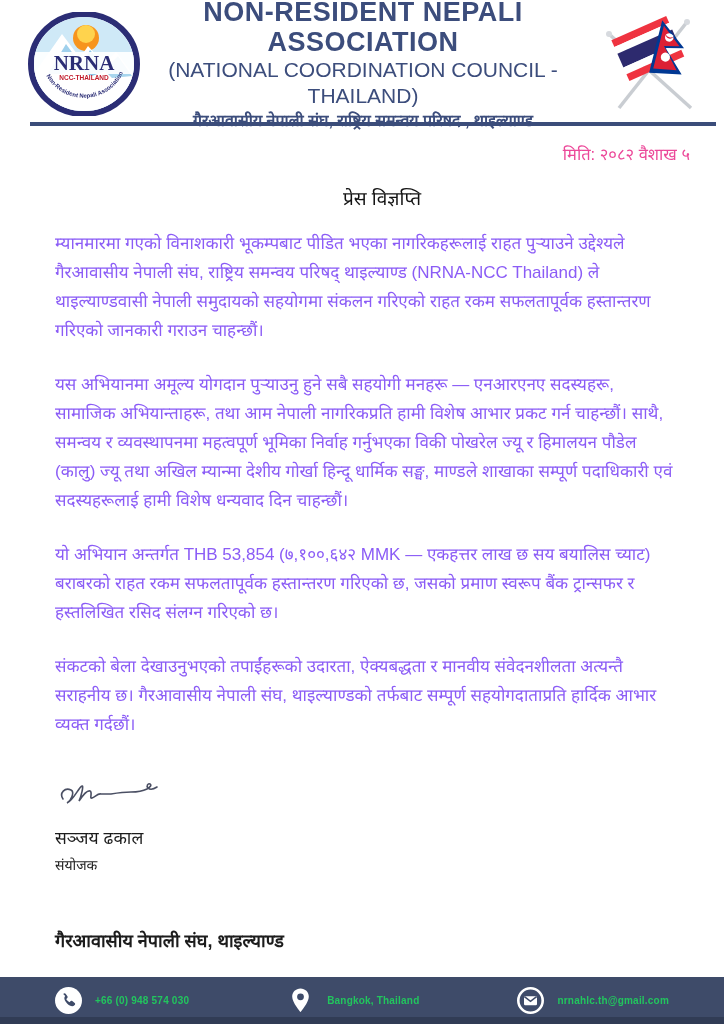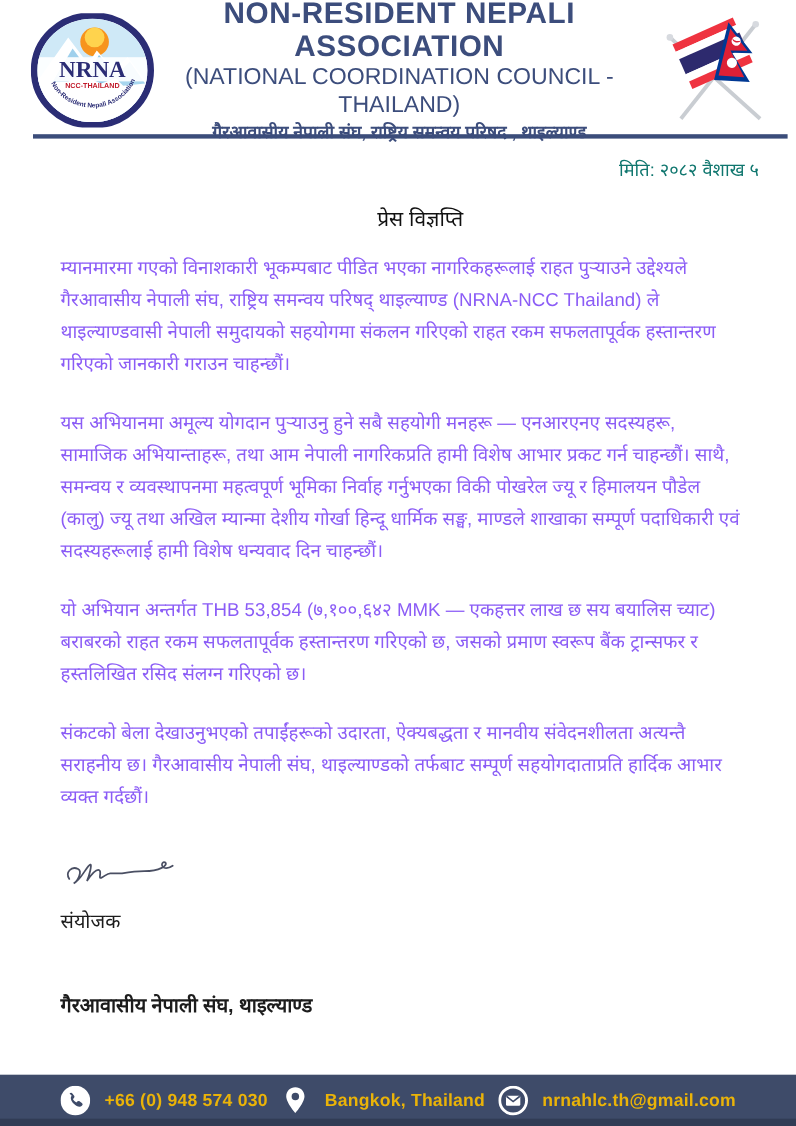--- a/index.html
+++ b/index.html
@@ -25,51 +25,51 @@
   .head-np{font-size:16px;font-weight:700;line-height:1.35;}
   .flags-wrap{flex:0 0 128px;display:flex;justify-content:center;}
   .separator{
     height:4px;background:#3b4d7a;border:none;
     margin:2px 8px 0 30px;
   }
 
   
   .date-line{
     text-align:right;margin:16px 34px 0 0;
-    font-size:16.5px;color:#0f766e;
+    font-size:16.5px;color:#ec4899;
   }
   .doc-title{
     text-align:center;margin-top:20px;font-size:19px;color:#111;padding-left:40px;
   }
   .body-text{margin:18px 50px 0 55px;}
   .para{
     font-size:17px;line-height:29px;margin:0 0 25px 0;color:#8b5cf6;
     text-align:left;
   }
 
   
   .sig-block{margin:38px 0 0 55px;}
   .sig-img{display:block;margin-bottom:10px;}
   .sig-name{font-size:17.5px;line-height:27px;}
-  .sig-role{font-size:18px;line-height:27px;}
+  .sig-role{font-size:14px;line-height:27px;}
   .sig-org{font-size:18px;line-height:29px;font-weight:700;margin-top:48px;}
 
   
   .footer{
     position:absolute;left:0;bottom:0;width:724px;height:47px;
     background:#3e4b69;
     display:flex;align-items:center;justify-content:space-between;
     padding:0 55px;box-sizing:border-box;
   }
   .footer::after{
     content:"";position:absolute;left:0;bottom:0;width:100%;height:7px;
     background:#313c55;
   }
   .footer-item{display:flex;align-items:center;gap:13px;}
-  .footer-item .txt{color:#eab308;font-size:16px;font-weight:700;letter-spacing:.2px;}
+  .footer-item .txt{color:#22c55e;font-size:10px;font-weight:700;letter-spacing:.2px;}
   .ficon{width:27px;height:27px;display:block;}
 </style>
 </head>
 <body>
 
 <div class="page">
 
   <div class="header">
 
     <div class="logo-wrap">
@@ -142,20 +142,21 @@
     <p class="para">म्यानमारमा गएको विनाशकारी भूकम्पबाट पीडित भएका नागरिकहरूलाई राहत पुऱ्याउने उद्देश्यले गैरआवासीय नेपाली संघ, राष्ट्रिय समन्वय परिषद् थाइल्याण्ड (NRNA-NCC Thailand) ले थाइल्याण्डवासी नेपाली समुदायको सहयोगमा संकलन गरिएको राहत रकम सफलतापूर्वक हस्तान्तरण गरिएको जानकारी गराउन चाहन्छौं।</p>
     <p class="para">यस अभियानमा अमूल्य योगदान पुऱ्याउनु हुने सबै सहयोगी मनहरू — एनआरएनए सदस्यहरू, सामाजिक अभियान्ताहरू, तथा आम नेपाली नागरिकप्रति हामी विशेष आभार प्रकट गर्न चाहन्छौं। साथै, समन्वय र व्यवस्थापनमा महत्वपूर्ण भूमिका निर्वाह गर्नुभएका विकी पोखरेल ज्यू र हिमालयन पौडेल (कालु) ज्यू तथा अखिल म्यान्मा देशीय गोर्खा हिन्दू धार्मिक सङ्घ, माण्डले शाखाका  सम्पूर्ण पदाधिकारी एवं सदस्यहरूलाई हामी विशेष धन्यवाद दिन चाहन्छौं।</p>
     <p class="para">यो अभियान अन्तर्गत THB 53,854 (७,१००,६४२ MMK — एकहत्तर लाख छ सय बयालिस च्याट) बराबरको राहत रकम सफलतापूर्वक हस्तान्तरण गरिएको छ, जसको प्रमाण स्वरूप बैंक ट्रान्सफर र हस्तलिखित रसिद संलग्न गरिएको छ।</p>
     <p class="para">संकटको बेला देखाउनुभएको तपाईंहरूको उदारता, ऐक्यबद्धता र मानवीय संवेदनशीलता अत्यन्तै सराहनीय छ। गैरआवासीय नेपाली संघ, थाइल्याण्डको तर्फबाट सम्पूर्ण सहयोगदाताप्रति हार्दिक आभार व्यक्त गर्दछौं।</p>
   </div>
 
   <div class="sig-block">
     <svg class="sig-img" width="110" height="38" viewBox="0 0 110 38">
       <path d="M8 22 C4 16, 10 10, 16 13 C20 15, 16 24, 12 26 C18 24, 24 10, 27 9 C29 8, 26 20, 24 24 C28 18, 32 13, 35 14 C38 15, 34 22, 37 21 C40 20, 43 16, 46 17 L56 17 C62 16, 70 15, 76 15 C82 15, 88 14, 92 12 C95 10.5, 97 8, 95 7 C93 6, 91 9, 93 11 C95 13, 99 12, 102 10" fill="none" stroke="#4a4f63" stroke-width="1.6" stroke-linecap="round"></path>
     </svg>
+    <div class="sig-name">सञ्जय ढकाल</div>
     <div class="sig-role">संयोजक</div>
     <div class="sig-org">गैरआवासीय नेपाली संघ, थाइल्याण्ड</div>
   </div>
 
   <div class="footer">
 
     <div class="footer-item">
       <svg class="ficon" viewBox="0 0 27 27">
         <circle cx="13.5" cy="13.5" r="13.5" fill="#ffffff"></circle>
         <path d="M8.2 7.1 c1 -1 2 -1 2.6 0 l1.6 2.1 c.5 .7 .3 1.5 -.3 2.1 l-.8 .8 c.4 1.1 2 2.7 3.1 3.1 l.8 -.8 c.6 -.6 1.4 -.8 2.1 -.3 l2.1 1.6 c1 .7 1 1.7 0 2.6 c-1.6 1.6 -4.6 .9 -7.3 -1.8 c-2.7 -2.7 -3.5 -5.8 -1.9 -7.4 Z" fill="#3e4b69"></path>

